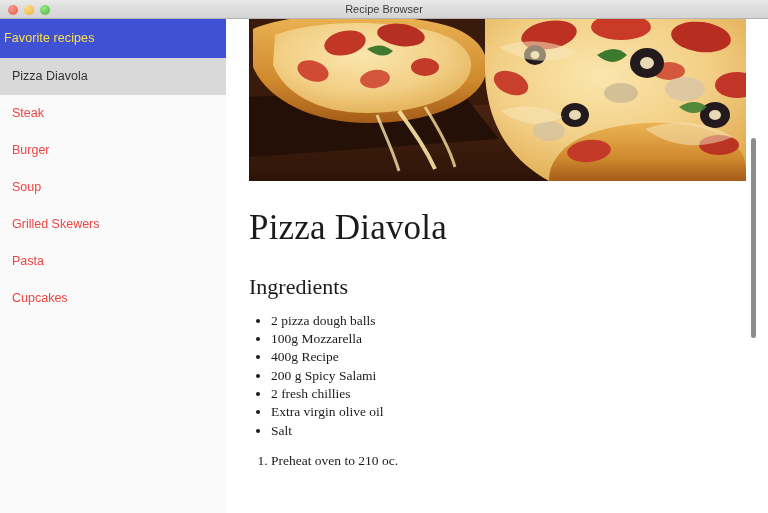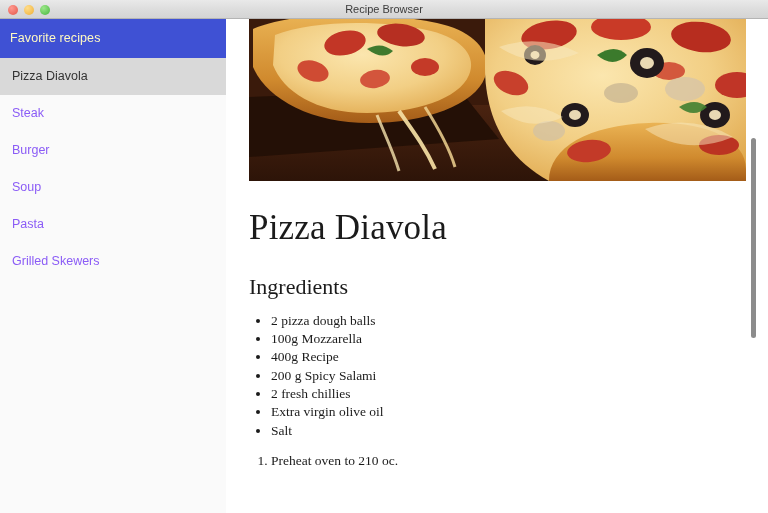--- a/index.html
+++ b/index.html
@@ -46,31 +46,31 @@
   
   #sidebar {
     position: absolute; left: 0; top: 19px;
     width: 226px; height: 494px;
     background: #fafafa;
     overflow: hidden;
   }
   #sidebar-header {
     height: 39px; line-height: 39px;
     background: #3f51d4;
-    color: #fef9c3;
+    color: #fde047;
     font-size: 12.5px;
-    padding-left: 10px;
+    padding-left: 4px;
     box-sizing: border-box;
     letter-spacing: 0.1px;
   }
   .nav-item {
     height: 37px; line-height: 37px;
     padding-left: 12px;
     font-size: 12.5px;
-    color: #8b5cf6;
+    color: #ef4444;
     box-sizing: border-box;
     background: transparent;
   }
   .nav-item.selected {
     background: #d9d9d9;
     color: #333333;
   }
 
   
   #content {
@@ -162,24 +162,27 @@
     <div class="nav-item">
       <span>Steak</span>
     </div>
     <div class="nav-item">
       <span>Burger</span>
     </div>
     <div class="nav-item">
       <span>Soup</span>
     </div>
     <div class="nav-item">
+      <span>Grilled Skewers</span>
+    </div>
+    <div class="nav-item">
       <span>Pasta</span>
     </div>
     <div class="nav-item">
-      <span>Grilled Skewers</span>
+      <span>Cupcakes</span>
     </div>
   </div>
 
   <div id="content">
 
     <div id="hero">
       <svg viewBox="0 0 497 162" preserveAspectRatio="none">
         <defs>
           <radialGradient id="cheese" cx="45%" cy="35%" r="75%">
             <stop offset="0%" stop-color="#fbe6ae"></stop>

